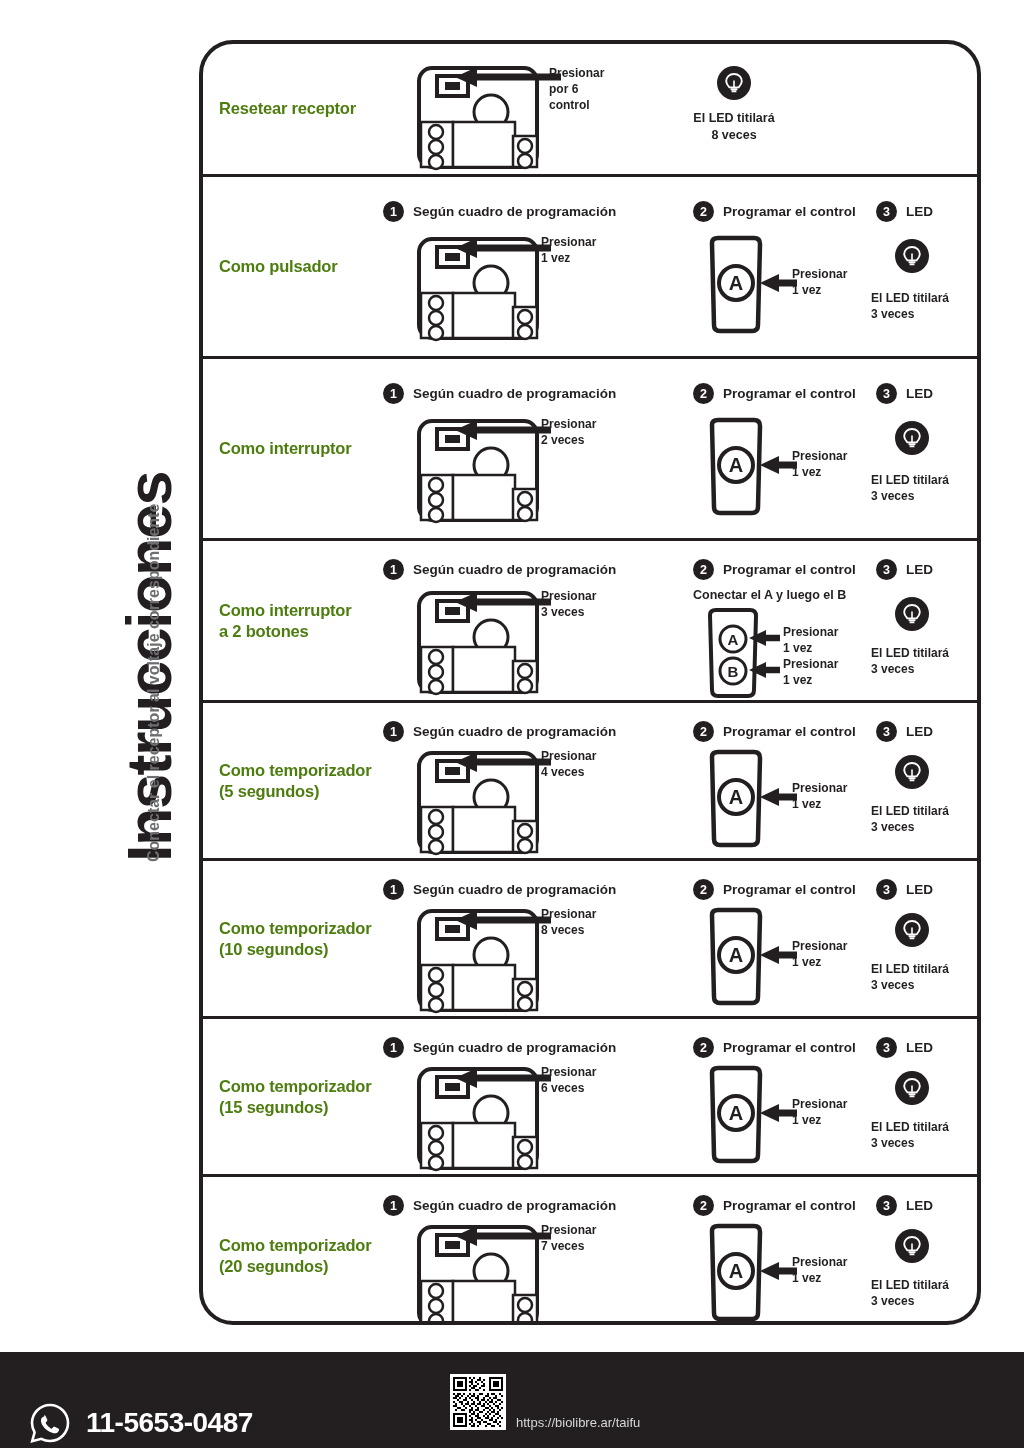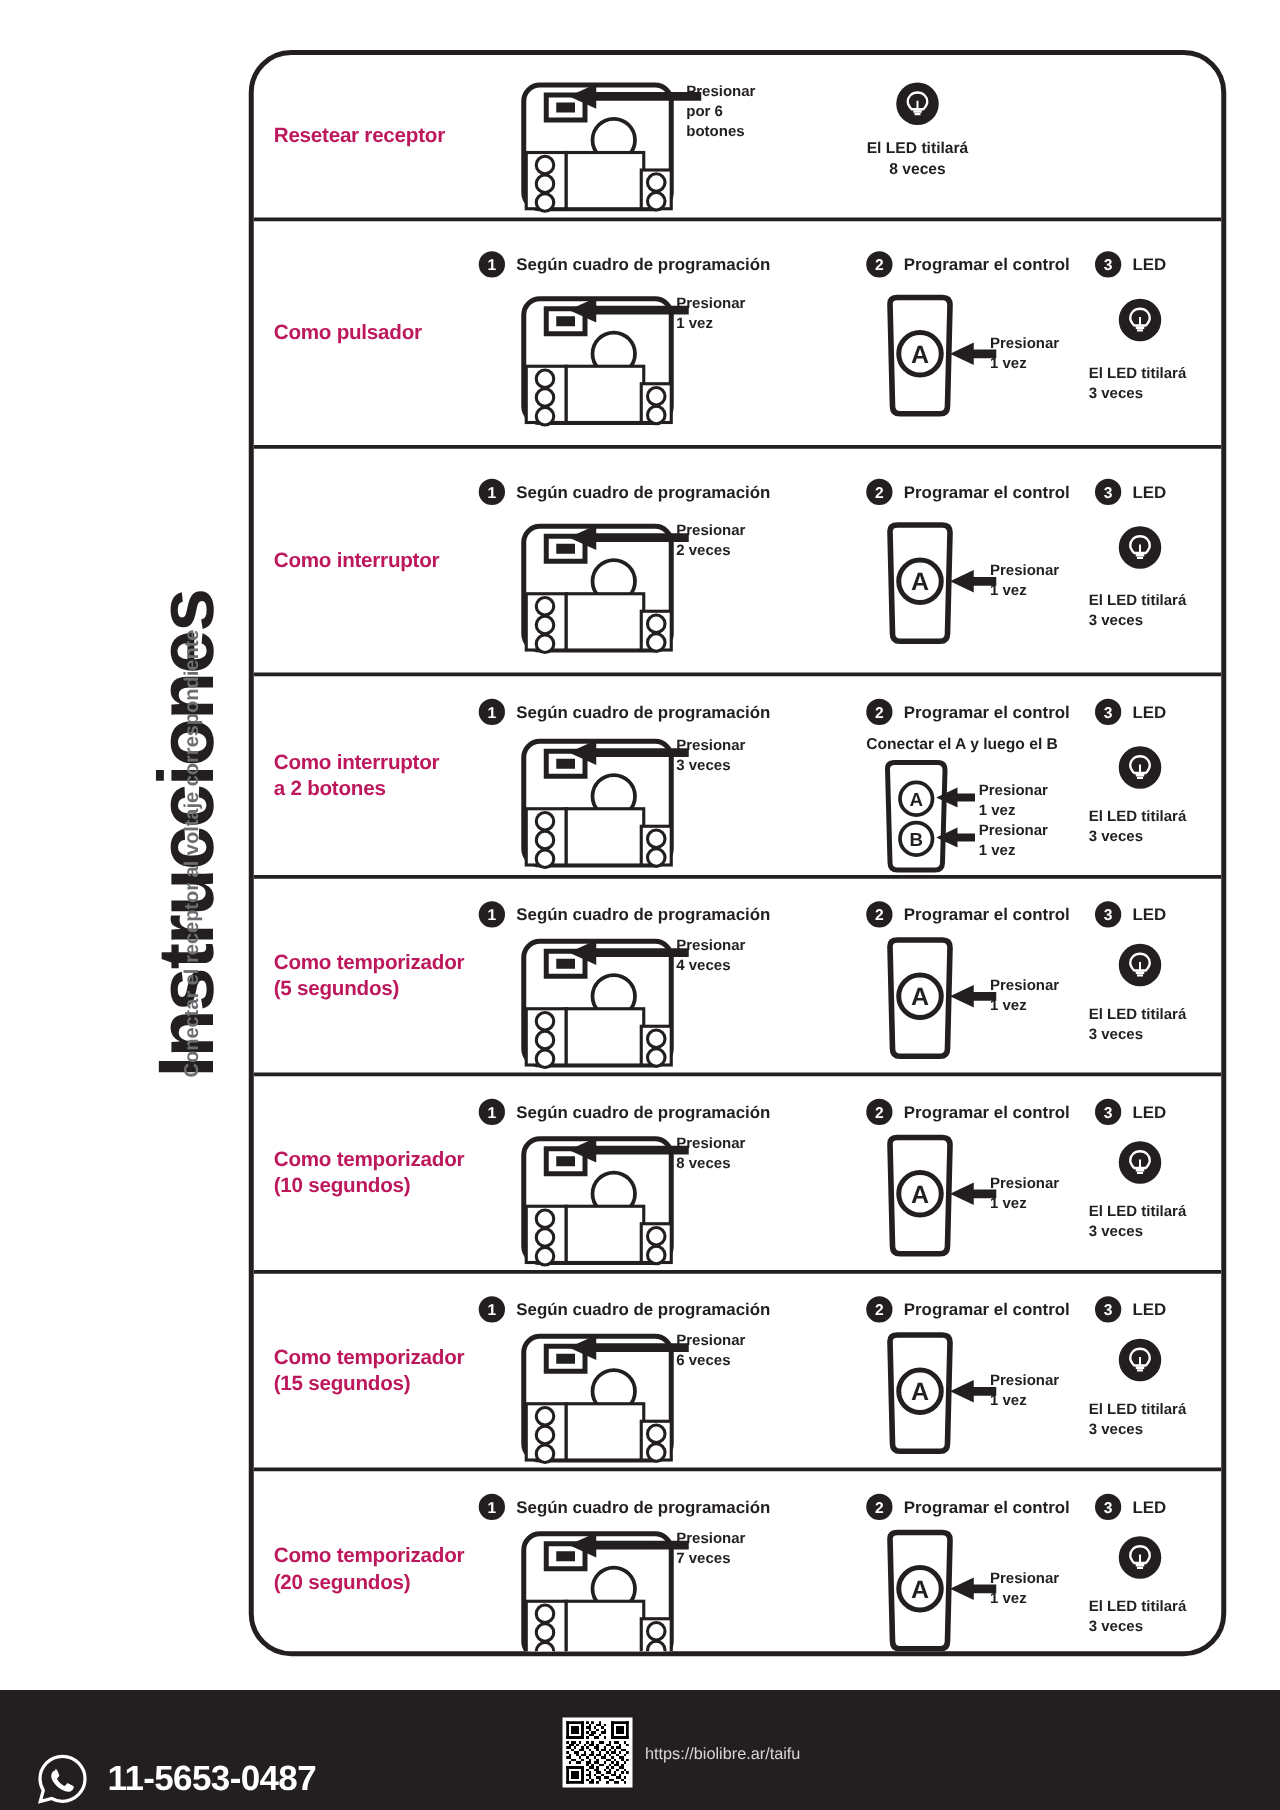--- a/index.html
+++ b/index.html
@@ -59,21 +59,21 @@
   .row:last-child { border-bottom: none; }
   .row.r-reset { height: 133px; }
   .row.r-std { height: 182px; }
   .row.r-two { height: 162px; }
   .row.r-tmr { height: 158px; }
 
   
   .row-label {
     position: absolute; left: 16px; width: 190px;
     top: 50%; transform: translateY(-50%);
-    font-size: 16.5px; font-weight: 700; color: #be185d;
+    font-size: 16.5px; font-weight: 700; color: #4d7c0f;
     line-height: 1.28; letter-spacing: -0.2px;
   }
 
   
   .step-head { position: absolute; display: flex; align-items: center; gap: 9px; }
   .badge {
     width: 21px; height: 21px; border-radius: 50%;
     background: #231f20; color: #fff;
     font-size: 12.5px; font-weight: 700;
     display: flex; align-items: center; justify-content: center;
@@ -112,21 +112,21 @@
     color: #231f20; line-height: 1.35;
   }
 
   
   .footer {
     position: absolute; left: 0; bottom: 0; width: 1024px; height: 96px;
     background: #231f20; display: flex; align-items: center;
   }
   .f-phone { position: absolute; left: 28px; display: flex; align-items: center; gap: 14px; margin-top: 46px; }
   .f-phone-num { color: #fff; font-size: 28px; font-weight: 700; letter-spacing: -0.5px; }
-  .qr-wrap { position: absolute; left: 434px; top: 22px; display: flex; align-items: center; gap: 10px; padding-left: 16px; }
+  .qr-wrap { position: absolute; left: 434px; top: 22px; display: flex; align-items: flex-end; gap: 10px; padding-left: 16px; }
   .qr { width: 56px; height: 56px; background: #fff; padding: 3px; }
   .f-url { color: #d7d7d7; font-size: 13px; font-weight: 400; }
   .f-brand { position: absolute; right: 28px; color: #fff; font-size: 29px; font-weight: 700; letter-spacing: -0.3px; }
 </style>
 </head>
 <body>
 
 <div class="page">
 
   <div class="left-rail">
@@ -161,21 +161,21 @@
       <div class="receiver" style="left:250px; top:22px;">
         <svg width="110" height="24" viewBox="0 0 110 24">
           <path d="M108 11 L20 11" stroke="#231f20" stroke-width="7" fill="none"></path>
           <path d="M2 11 L24 1 L24 21 Z" fill="#231f20"></path>
         </svg>
       </div>
 
       <div class="press-cap" style="left:346px; top:22px;">
         <span>Presionar</span><br>
         <span>por 6</span><br>
-        <span>botones</span>
+        <span>control</span>
       </div>
 
       <div class="led-ic" style="left:514px; top:22px;">
         <svg width="20" height="22" viewBox="0 0 20 22">
           <path d="M10 2 C5.3 2 2.2 5.4 2.2 9.3 C2.2 12 4 13.9 5.4 15.4 L14.6 15.4 C16 13.9 17.8 12 17.8 9.3 C17.8 5.4 14.7 2 10 2 Z" fill="none" stroke="#fff" stroke-width="1.9"></path>
           <path d="M6.6 17.2 L13.4 17.2" stroke="#fff" stroke-width="1.9"></path>
           <path d="M7.6 19.3 L12.4 19.3" stroke="#fff" stroke-width="1.9"></path>
           <path d="M10 15.4 L10 8.6" stroke="#fff" stroke-width="1.6"></path>
         </svg>
       </div>

